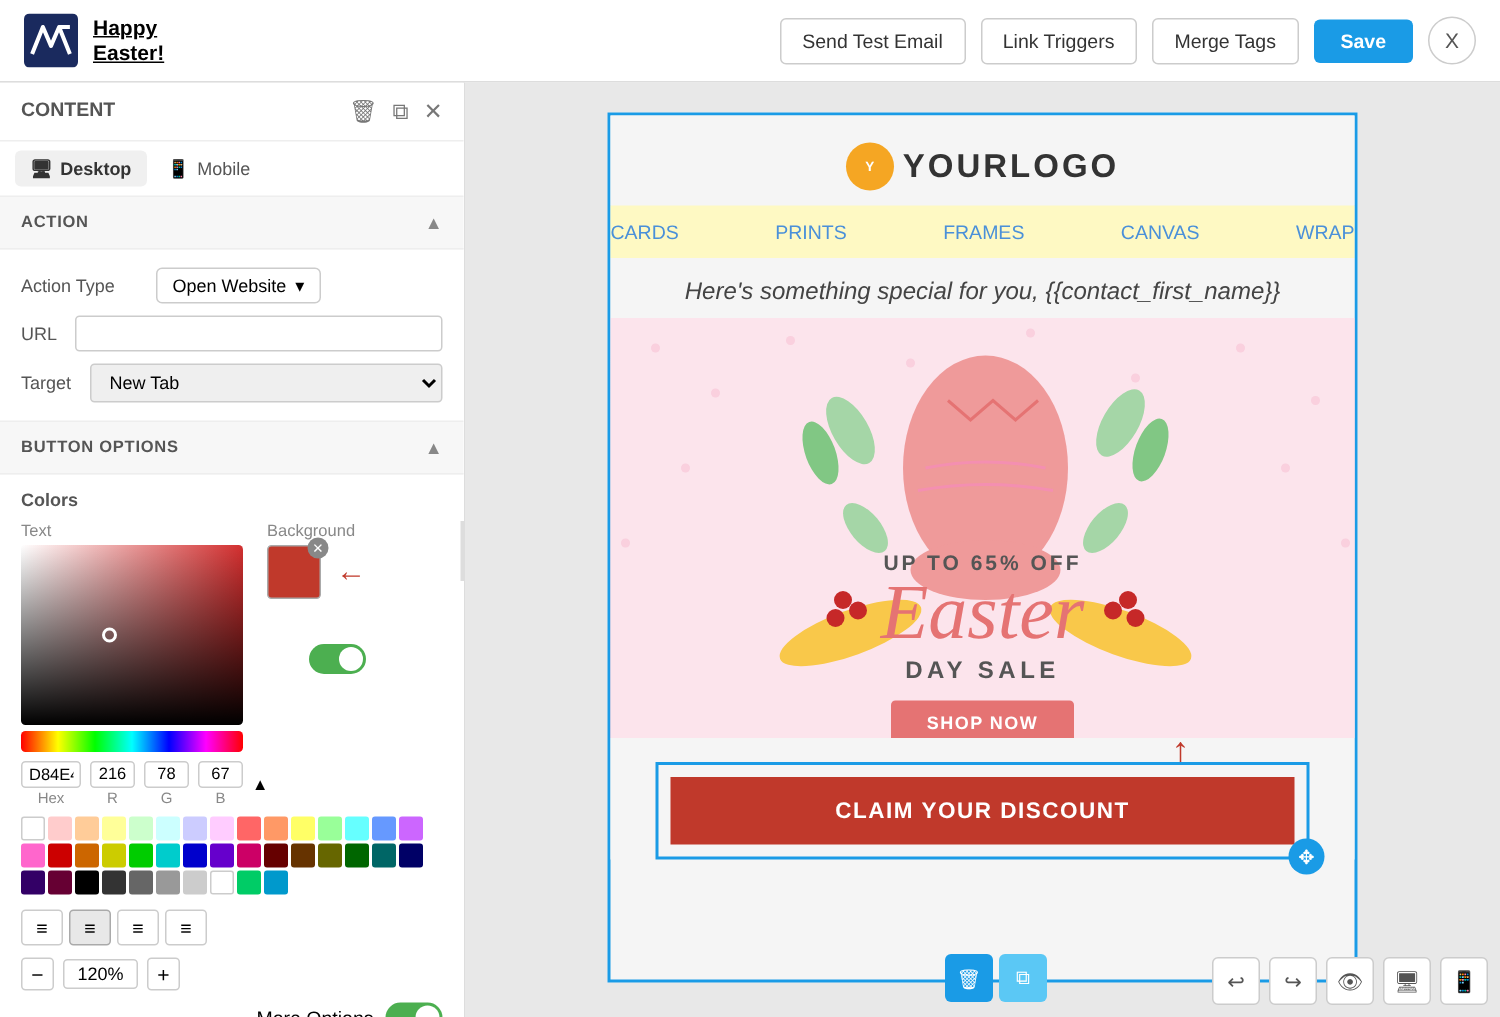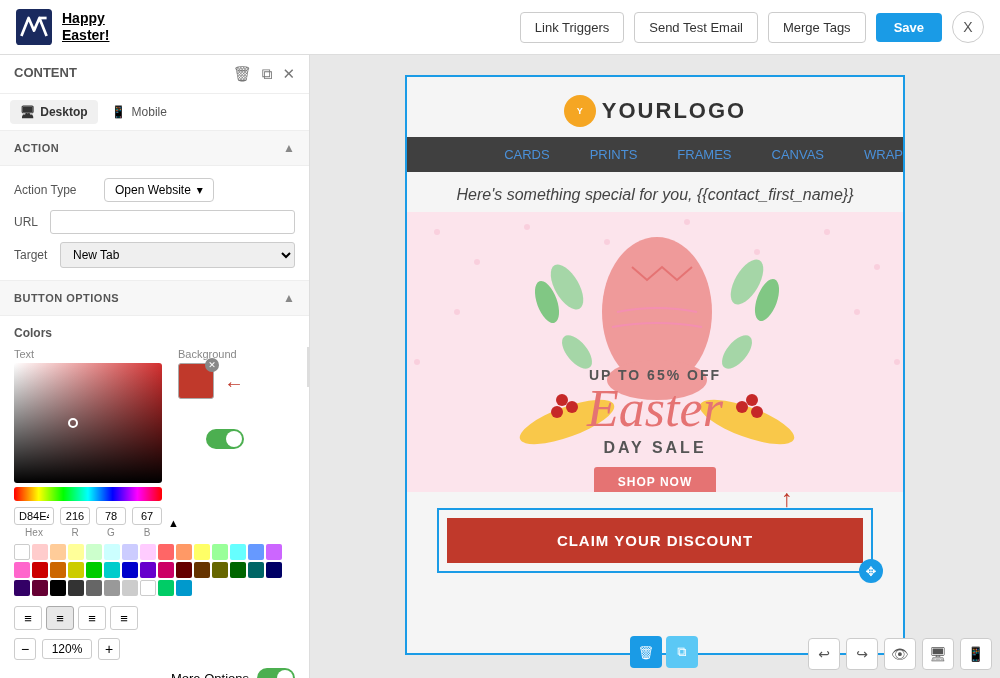--- a/index.html
+++ b/index.html
@@ -199,22 +199,22 @@
       background: #f5f5f5;
     }
     .logo-circle {
       width: 32px; height: 32px; background: #f5a623; border-radius: 50%;
       display: flex; align-items: center; justify-content: center;
       color: #fff; font-size: 9px; font-weight: bold;
     }
     .logo-text { font-size: 22px; font-weight: bold; color: #333; letter-spacing: 2px; }
 
     .email-nav {
-      display: flex; justify-content: flex-end; gap: 40px; padding: 10px 0;
-      background: #404040;
+      display: flex; justify-content: space-between; gap: 40px; padding: 10px 0;
+      background: #fef9c3;
     }
     .email-nav a { font-size: 13px; color: #4a90d9; text-decoration: none; font-weight: 500; }
 
     .email-headline {
       text-align: center; padding: 14px 20px 8px; font-size: 16px;
       font-style: italic; color: #444; background: #f5f5f5;
     }
 
     
     .easter-banner {
@@ -269,22 +269,22 @@
   <div class="logo-area">
     <svg class="logo-icon" viewBox="0 0 40 40" width="36" height="36">
       <rect width="40" height="40" rx="4" fill="#1a2a5e"></rect>
       <path d="M6 30 L14 10 L20 24 L26 10 L34 30" stroke="#fff" stroke-width="3" fill="none" stroke-linejoin="round"></path>
       <path d="M26 10 L34 10" stroke="#fff" stroke-width="3"></path>
     </svg>
     <div class="app-title" style="white-space:pre-line">Happy
 Easter!</div>
   </div>
   <div class="topbar-actions">
+    <button class="btn-outline">Send Test Email</button>
     <button class="btn-outline">Link Triggers</button>
-    <button class="btn-outline">Send Test Email</button>
     <button class="btn-outline">Merge Tags</button>
     <button class="btn-primary">Save</button>
     <button class="btn-close">X</button>
   </div>
 </div>
 
 <div class="main-layout">
 
   <div class="sidebar" style="position:relative;">
     <div class="sidebar-header">

